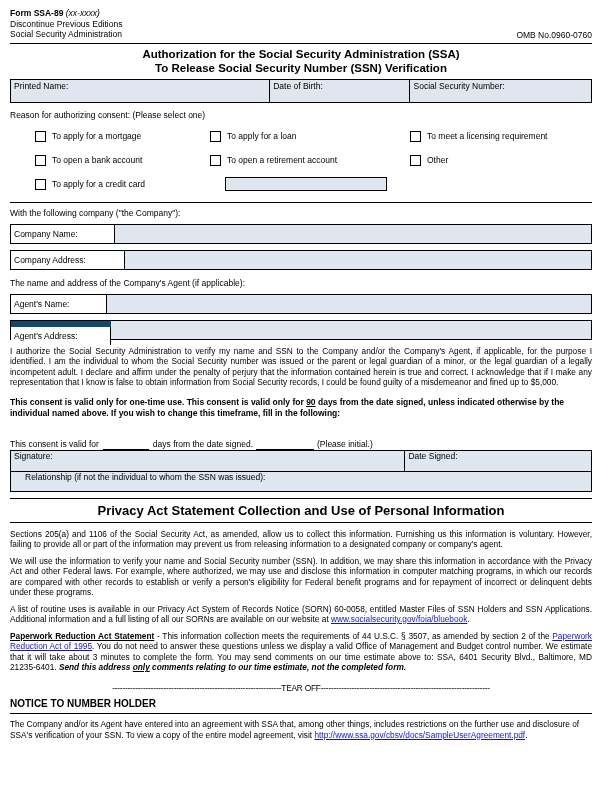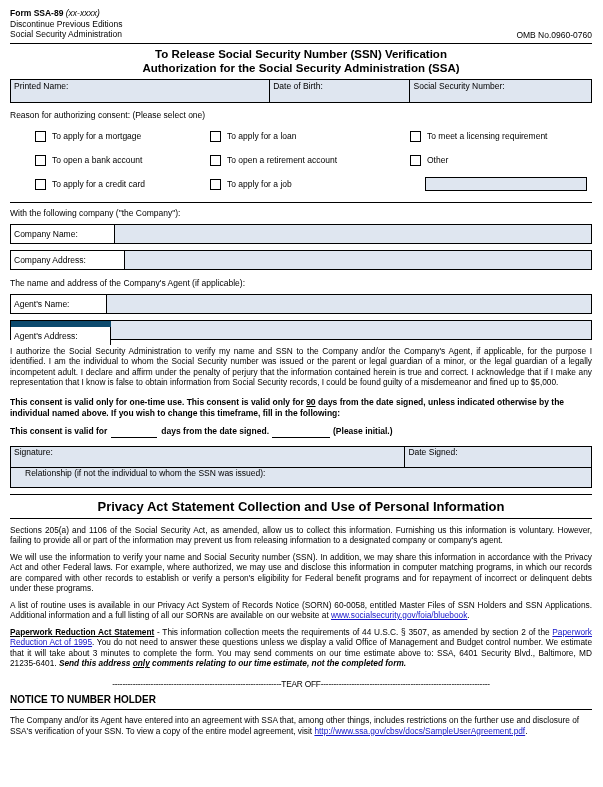--- a/index.html
+++ b/index.html
@@ -144,35 +144,35 @@
     margin: 6px 0 0 0;
   }
   .bold-para {
     font-weight: bold;
     font-size: 8.5px;
     line-height: 11px;
     margin-top: 9px;
   }
   .u { text-decoration: underline; }
   .valid-row {
-    font-weight: bold;
-    font-size: 8.5px;
-    margin-top: 7px;
-    display: flex;
+    font-weight: normal;
+    font-size: 8.5px;
+    margin-top: 19px;
+    display: flex;
+    align-items: center;
   }
   .inlinefill {
     display: inline-block;
     height: 11px;
     border-bottom: 1px solid #000;
   }
   .sig-row {
     display: flex;
     border: 1px solid #000;
     height: 20px;
-    margin-top: 8px;
     align-items: center;
   }
   .sig-left {
     width: 68%;
     height: 100%;
     display: flex;
     align-items: flex-start;
     padding-left: 3px;
     border-right: 1px solid #000;
     box-sizing: border-box;
@@ -242,22 +242,22 @@
     </div>
     <div>Discontinue Previous Editions</div>
     <div>Social Security Administration</div>
   </div>
 
   <div class="omb-row">
     <span>OMB No.0960-0760</span>
   </div>
 
   <div class="title-block">
+    <div>Authorization for the Social Security Administration (SSA)</div>
     <div>To Release Social Security Number (SSN) Verification</div>
-    <div>Authorization for the Social Security Administration (SSA)</div>
   </div>
 
   <div class="tri-row">
     <div class="tri-cell c1">
       <span>Printed Name:</span>
     </div>
     <div class="tri-cell c2">
       <span>Date of Birth:</span>
     </div>
     <div class="tri-cell c3">
@@ -293,24 +293,20 @@
       </div>
       <div class="ck-item col3">
         <span class="box"></span>
         <span class="ck-label">Other</span>
       </div>
     </div>
     <div class="checkrow">
       <div class="ck-item col1">
         <span class="box"></span>
         <span class="ck-label">To apply for a credit card</span>
-      </div>
-      <div class="ck-item col2">
-        <span class="box"></span>
-        <span class="ck-label">To apply for a job</span>
       </div>
       <div class="ck-item col3">
         <span class="otherfield"></span>
       </div>
     </div>
   </div>
 
   <hr class="hr-full">
 
   <div class="company-line">With the following company ("the Company"):</div>

